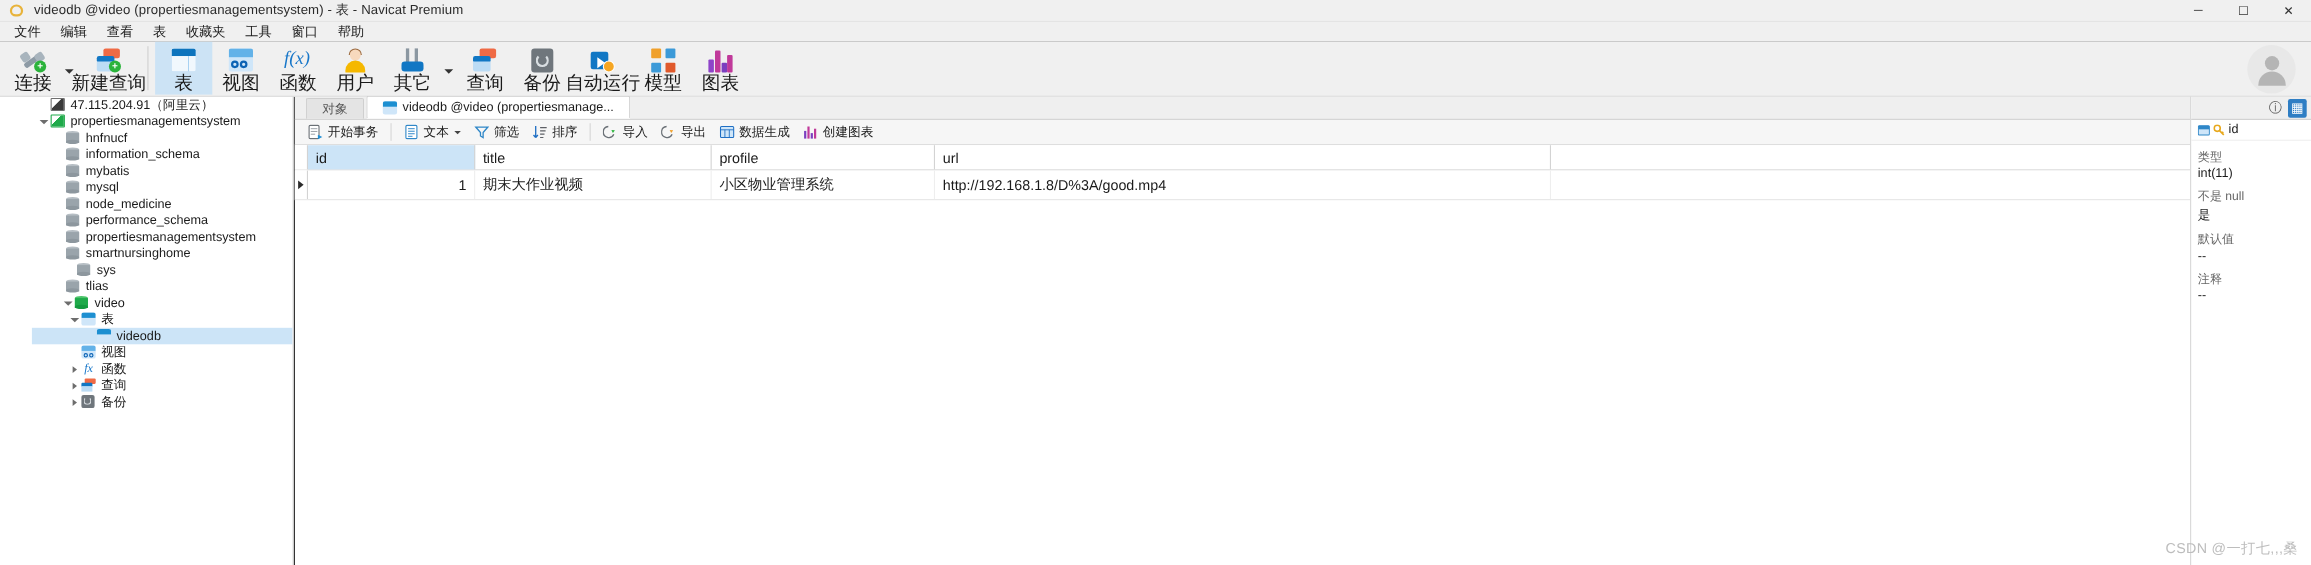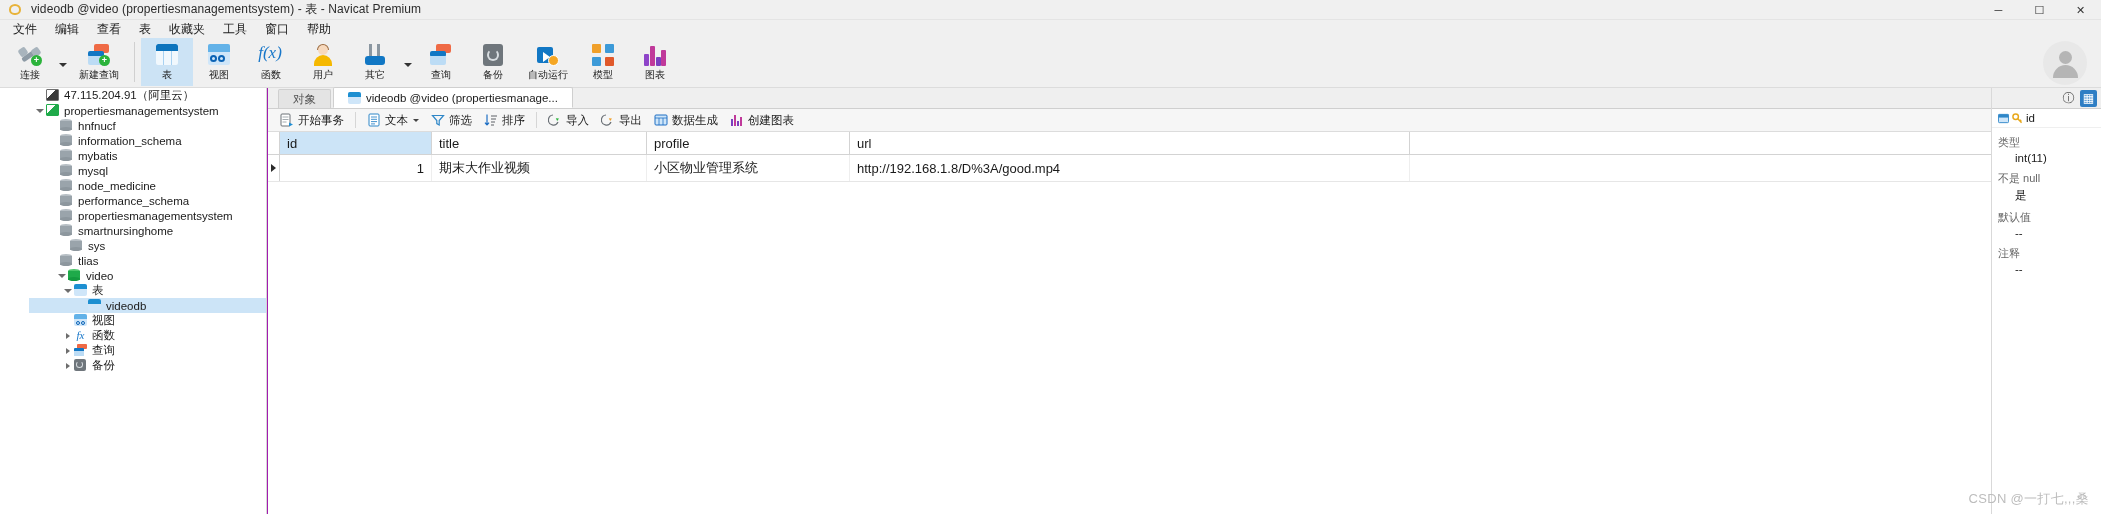--- a/index.html
+++ b/index.html
@@ -2,21 +2,21 @@
 <html><head>
 <meta charset="utf-8">
 <style>
   * { box-sizing: border-box; margin: 0; padding: 0; }
   html, body {
     width: 2101px; height: 514px;
     font-family: "Liberation Sans", "DejaVu Sans", sans-serif;
     background: #ffffff;
     overflow: hidden;
   }
-  #app { position: relative; width: 2101px; height: 514px; background:#a21caf; }
+  #app { position: relative; width: 2101px; height: 514px; background:#000000; }
 
   
   .titlebar {
     position:absolute; left:0; top:0; width:2101px; height:20px;
     background:#f0f0f0; display:flex; align-items:center;
     border-bottom:1px solid #e4e4e4;
   }
   .tb-icon { width:16px; height:14px; margin-left:8px; position:relative; }
   .tb-icon .c1 {
     position:absolute; left:1px; top:1px; width:12px; height:11px;
@@ -40,21 +40,21 @@
     background:#f0f0f0; border-bottom:1px solid #dcdcdc;
     display:flex; align-items:flex-start; padding-left:4px;
   }
   .tbtn {
     position:relative; width:52px; height:48px;
     display:flex; flex-direction:column; align-items:center; justify-content:flex-start;
     padding-top:4px; cursor:default;
   }
   .tbtn.wide { width:58px; }
   .tbtn.active { background:#cce3f5; }
-  .tbtn .lbl { font-size:10px; color:#1a1a1a; margin-top:2px; line-height:12px; white-space:nowrap;font-family:Liberation Mono, monospace; }
+  .tbtn .lbl { font-size:17px; color:#1a1a1a; margin-top:2px; line-height:12px; white-space:nowrap; }
   .ticon { width:26px; height:26px; position:relative; }
   .tsep { width:1px; height:40px; background:#d0d0d0; margin:4px 6px 0 6px; }
   .tbtn-drop { width:14px; height:48px; display:flex; align-items:center; justify-content:center; padding-top:6px;}
   .caret2 { width:0;height:0;border-left:4px solid transparent;border-right:4px solid transparent;border-top:4.5px solid #333; }
 
   
   .ic-table { width:22px;height:21px;border-radius:2px;overflow:hidden;background:#c8e2f7; position:relative; margin:2px auto;}
   .ic-table .hdr{position:absolute;left:0;top:0;width:100%;height:7px;background:#0d74bd;border-radius:2px 2px 0 0;}
   .ic-table .g{position:absolute;left:0;top:7px;width:100%;height:14px;
     background:
@@ -178,21 +178,21 @@
   
   .rightpanel{position:absolute;right:0;top:88px;width:110px;height:426px;background:#fff;border-left:1px solid #d9d9d9;}
   .rp-top{height:21px;background:#efefef;border-bottom:1px solid #cfcfcf;display:flex;align-items:center;justify-content:flex-end;padding-right:4px;}
   .rp-ic{width:17px;height:17px;display:flex;align-items:center;justify-content:center;margin-left:3px;}
   .rp-ic.act{background:#2f7ec4;border-radius:2px;}
   .rp-field{display:flex;align-items:center;height:19px;padding-left:6px;border-bottom:1px solid #efefef;}
   .rp-field .k{width:11px;height:11px;margin-right:3px;}
   .rp-name{font-size:11.5px;color:#1a1a1a;}
   .rp-sec{padding:7px 6px 0 6px;}
   .rp-label{font-size:11px;color:#666;margin-bottom:2px;}
-  .rp-val{font-size:11.5px;color:#1a1a1a;margin-left:17px;}
+  .rp-val{font-size:11.5px;color:#1a1a1a;}
 
   .watermark{position:absolute;right:12px;bottom:6px;font-size:13px;color:#bdbdbd;letter-spacing:.3px;}
 </style>
 </head>
 <body>
 
 <div id="app">
 
   <div class="titlebar">
     <div class="tb-icon">

